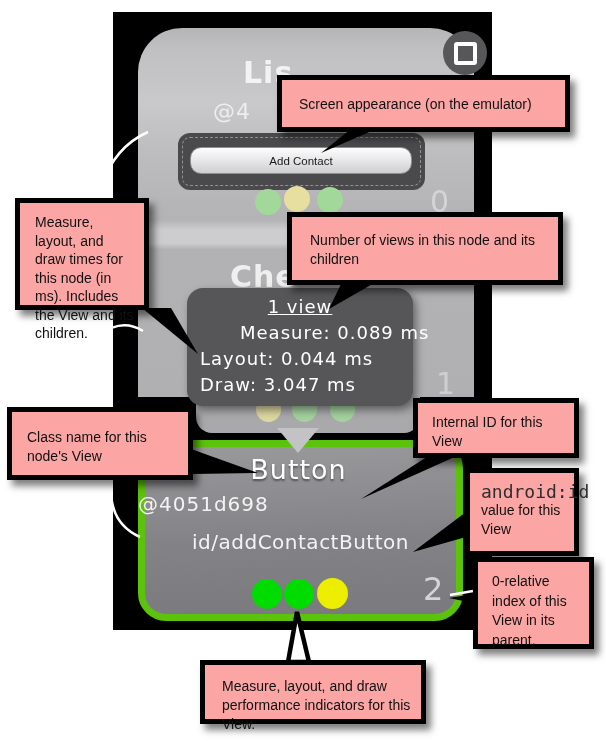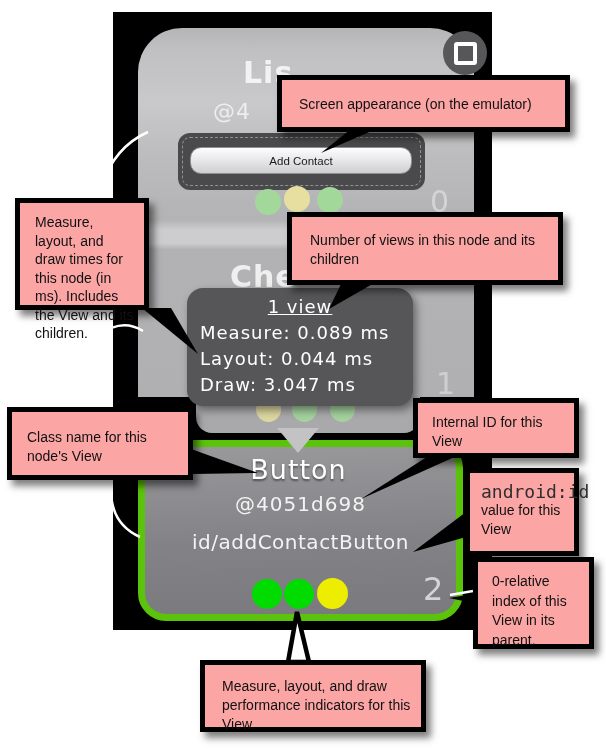--- a/index.html
+++ b/index.html
@@ -55,39 +55,39 @@
   .down-triangle{left:277px;top:428px;width:0;height:0;z-index:9;
     border-left:21px solid transparent;border-right:21px solid transparent;
     border-top:25px solid #c3c3c5;}
 
   .selected-node{left:138px;top:440px;width:325px;height:181px;z-index:4;
     border:7px solid #5cc30c;border-radius:28px;box-sizing:border-box;
     background:linear-gradient(178deg,#99999c,#838387 55%,#7a7a7e);}
   .sel-class{left:136px;top:454px;width:325px;text-align:center;z-index:5;
     font-size:27px;font-weight:normal;color:#fff;letter-spacing:1px;
     text-shadow:0 2px 2px rgba(0,0,0,0.45);}
-  .sel-addr{left:138px;top:492px;width:325px;text-align:center;z-index:5;
+  .sel-addr{left:138px;top:492px;width:325px;text-align:left;z-index:5;
     font-size:20px;color:#f3f3f3;letter-spacing:1px;}
   .sel-id{left:138px;top:530px;width:325px;text-align:center;z-index:5;
     font-size:20px;color:#f3f3f3;letter-spacing:0.5px;}
 
   
   .co{position:absolute;background:#fca5a5;border:5px solid #000;box-sizing:border-box;
     z-index:30;font-family:"Liberation Sans",sans-serif;font-size:14px;line-height:19px;
     color:#111;box-shadow:5px 6px 7px rgba(0,0,0,0.5);}
   .co .mono{display:block;font-family:"DejaVu Sans Mono",monospace;font-size:18px;color:#2e2e2e;}
 
   .co-a{left:277px;top:75px;width:293px;height:57px;padding:15px 8px 0 17px;}
   .co-b{left:15px;top:198px;width:134px;height:112px;padding:10px 8px 0 15px;line-height:18.5px;}
   .co-c{left:287px;top:212px;width:276px;height:73px;padding:14px 10px 0 18px;}
   .co-d{left:7px;top:407px;width:186px;height:73px;padding:16px 10px 0 15px;}
   .co-e{left:413px;top:398px;width:166px;height:60px;padding:10px 8px 0 14px;}
   .co-f{left:465px;top:468px;width:114px;height:88px;padding:9px 5px 0 11px;line-height:19px;}
   .co-g{left:473px;top:557px;width:121px;height:92px;padding:10px 5px 0 14px;line-height:19.5px;}
-  .co-h{left:200px;top:660px;width:226px;height:72px;padding:12px 8px 0 17px;}
+  .co-h{left:200px;top:660px;width:226px;height:64px;padding:12px 8px 0 17px;}
 
   .overlay-svg{left:0;top:0;width:606px;height:750px;z-index:20;pointer-events:none;}
 </style>
 </head>
 <body>
 
 <div class="stage">
 
   <div class="abs canvas"></div>
 
@@ -110,21 +110,21 @@
 
   <div class="abs mid-title">Che</div>
   <div class="abs mid-extension"></div>
   <div class="abs dot-faded" style="left:256px;top:397px;width:25px;height:25px;opacity:0.85;" data-color="yellow"></div>
   <div class="abs dot-faded" style="left:292px;top:397px;width:25px;height:25px;opacity:0.85;" data-color="green"></div>
   <div class="abs dot-faded" style="left:330px;top:397px;width:25px;height:25px;opacity:0.85;" data-color="green"></div>
   <div class="abs node-index" style="left:436px;top:366px;color:#cfcfd1;">1</div>
 
   <div class="abs tooltip">
     <div class="tl center" style="top:8px;">1 view</div>
-    <div class="tl" style="top:34px;">Measure: 0.089 ms</div>
+    <div class="tl" style="top:34px;margin-left:40px;">Measure: 0.089 ms</div>
     <div class="tl" style="top:60px;">Layout: 0.044 ms</div>
     <div class="tl" style="top:86px;">Draw: 3.047 ms</div>
   </div>
 
   <div class="abs down-triangle"></div>
 
   <div class="abs selected-node"></div>
   <div class="abs sel-class">Button</div>
   <div class="abs sel-addr">@4051d698</div>
   <div class="abs sel-id">id/addContactButton</div>

